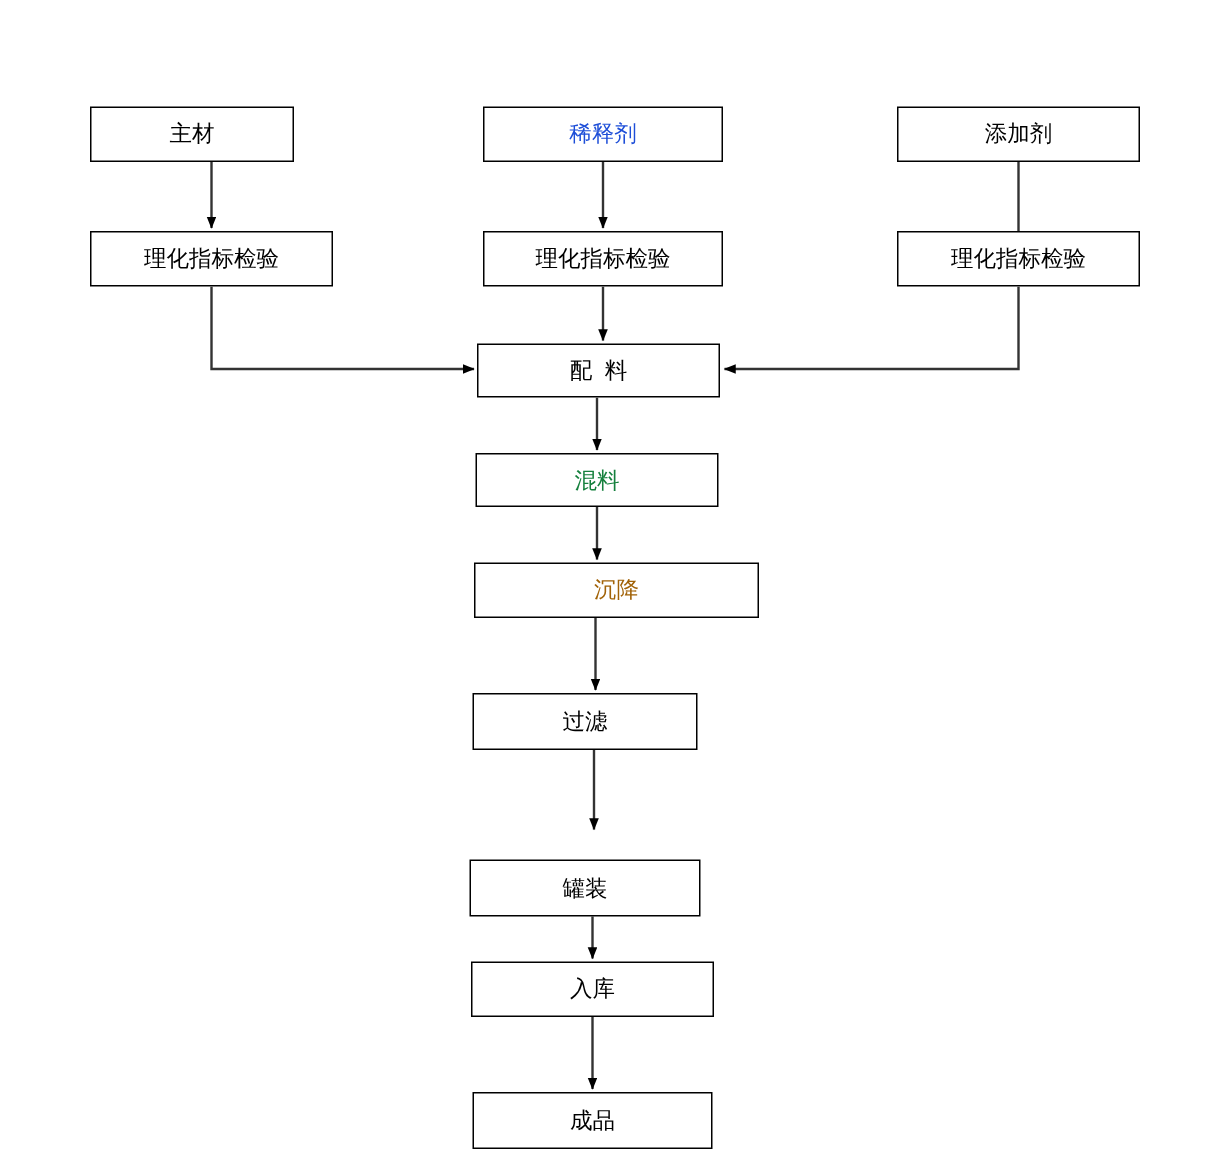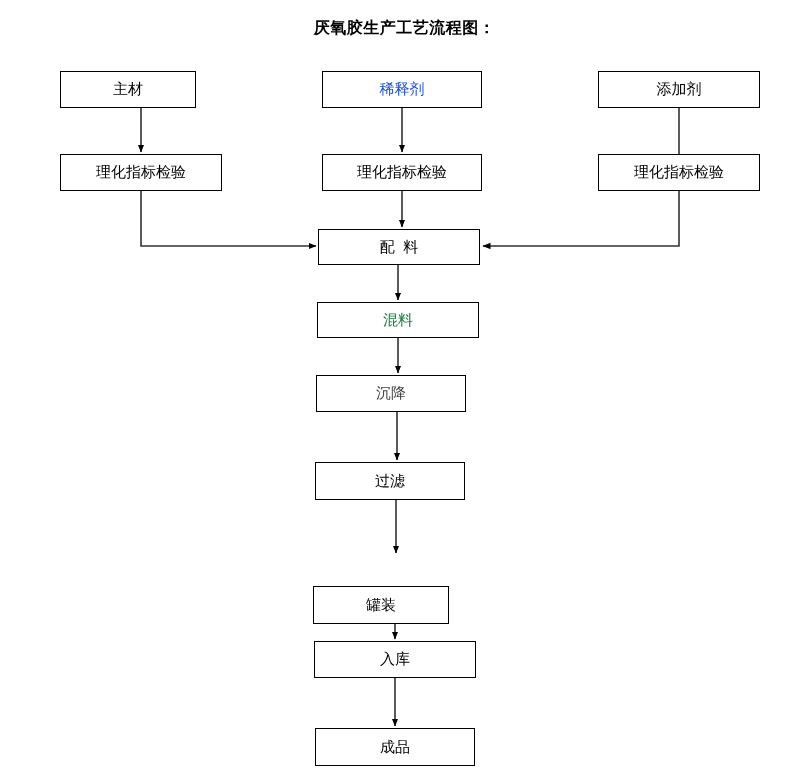--- a/index.html
+++ b/index.html
@@ -45,21 +45,20 @@
     width: 809px;
     height: 779px;
     pointer-events: none;
   }
 </style>
 </head>
 <body>
 
 <div id="canvas">
 
-  <div id="diagram-title">厌氧胶生产工艺流程图：</div>
 
   <svg class="edges" viewBox="0 0 809 779" xmlns="http://www.w3.org/2000/svg">
     <defs>
       <marker id="arrowhead" markerWidth="9" markerHeight="9" refX="7.5" refY="3.2" orient="auto" markerUnits="userSpaceOnUse">
         <path d="M0,0 L8,3.2 L0,6.4 z" fill="#000000"></path>
       </marker>
     </defs>
     <g id="edge-layer">
         <polyline points="141,108 141,152" fill="none" stroke="#333333" stroke-width="1.6" marker-end="url(#arrowhead)"></polyline>
         <polyline points="402,108 402,152" fill="none" stroke="#333333" stroke-width="1.6" marker-end="url(#arrowhead)"></polyline>
@@ -78,20 +77,20 @@
 
   <div id="node-layer">
       <div class="node" style="left: 60px; top: 71px; width: 136px; height: 37px; border-color: rgb(0, 0, 0); color: rgb(0, 0, 0);"><span>主材</span></div>
       <div class="node" style="left: 322px; top: 71px; width: 160px; height: 37px; border-color: rgb(0, 0, 0); color: #1d4ed8;"><span>稀释剂</span></div>
       <div class="node" style="left: 598px; top: 71px; width: 162px; height: 37px; border-color: rgb(0, 0, 0); color: rgb(0, 0, 0);"><span>添加剂</span></div>
       <div class="node" style="left: 60px; top: 154px; width: 162px; height: 37px; border-color: rgb(0, 0, 0); color: rgb(0, 0, 0);"><span>理化指标检验</span></div>
       <div class="node" style="left: 322px; top: 154px; width: 160px; height: 37px; border-color: rgb(0, 0, 0); color: rgb(0, 0, 0);"><span>理化指标检验</span></div>
       <div class="node" style="left: 598px; top: 154px; width: 162px; height: 37px; border-color: rgb(0, 0, 0); color: rgb(0, 0, 0);"><span>理化指标检验</span></div>
       <div class="node" style="left: 318px; top: 229px; width: 162px; height: 36px; border-color: rgb(0, 0, 0); color: rgb(0, 0, 0);"><span>配  料</span></div>
       <div class="node" style="left: 317px; top: 302px; width: 162px; height: 36px; border-color: rgb(0, 0, 0); color: #15803d;"><span>混料</span></div>
-      <div class="node" style="left: 316px; top: 375px; width: 150px; height: 37px; border-color: rgb(0, 0, 0); color: #404040;"><span>沉降</span></div>
+      <div class="node" style="left: 316px; top: 375px; width: 190px; height: 37px; border-color: rgb(0, 0, 0); color: #a16207;"><span>沉降</span></div>
       <div class="node" style="left: 315px; top: 462px; width: 150px; height: 38px; border-color: rgb(0, 0, 0); color: rgb(0, 0, 0);"><span>过滤</span></div>
-      <div class="node" style="left: 313px; top: 586px; width: 136px; height: 38px; border-color: rgb(0, 0, 0); color: rgb(0, 0, 0);"><span>罐装</span></div>
+      <div class="node" style="left: 313px; top: 573px; width: 154px; height: 38px; border-color: rgb(0, 0, 0); color: rgb(0, 0, 0);"><span>罐装</span></div>
       <div class="node" style="left: 314px; top: 641px; width: 162px; height: 37px; border-color: rgb(0, 0, 0); color: rgb(0, 0, 0); text-align: right;"><span>入库</span></div>
       <div class="node" style="left: 315px; top: 728px; width: 160px; height: 38px; border-color: rgb(0, 0, 0); color: rgb(0, 0, 0);"><span>成品</span></div>
     </div>
 
 </div>
 
 </body></html>

